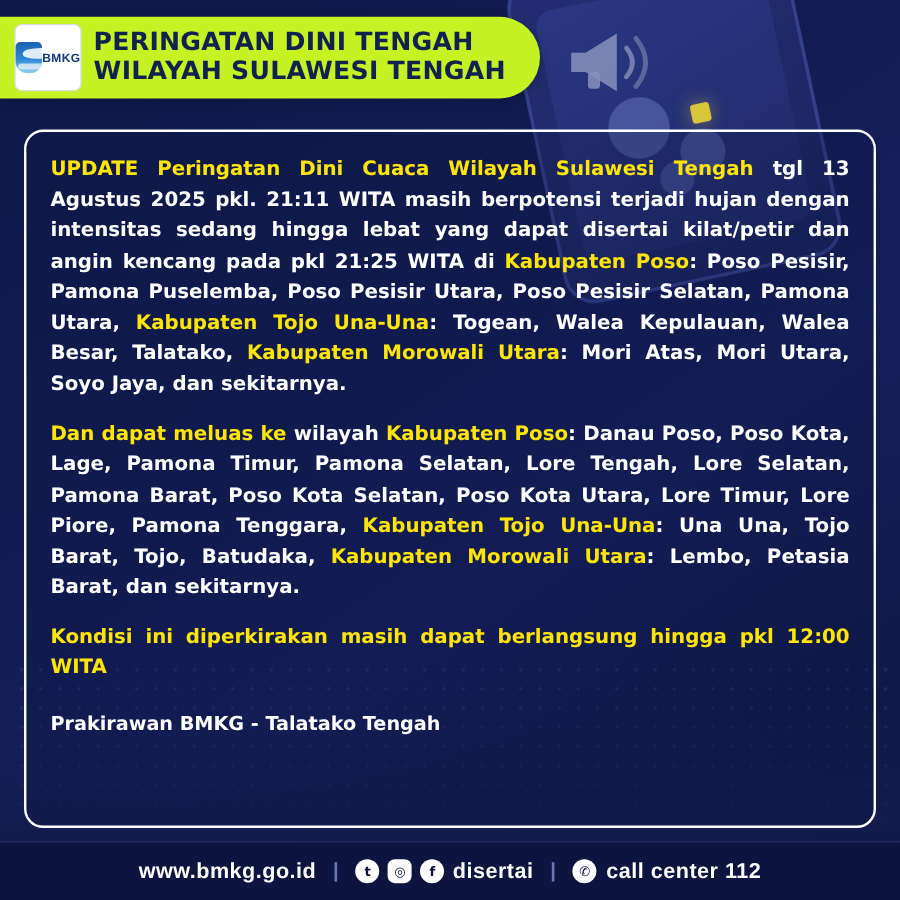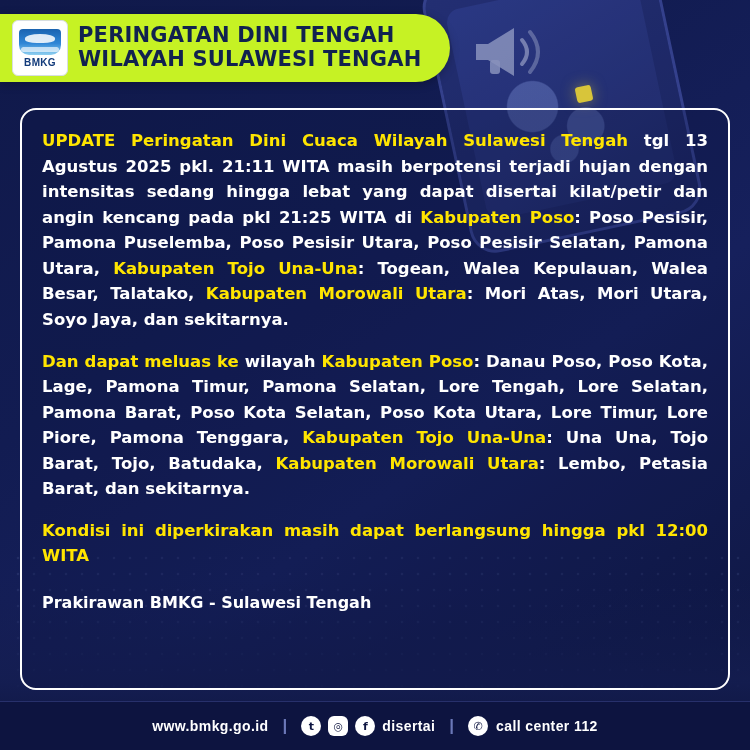--- a/index.html
+++ b/index.html
@@ -107,21 +107,21 @@
     box-shadow: 0 2px 10px rgba(0,0,0,.25);
   }
   .logo {
     width: 54px;
     height: 54px;
     margin-left: 12px;
     margin-right: 10px;
     background: #ffffff;
     border-radius: 6px;
     display: flex;
-    flex-direction: column;
+    flex-direction: row;
     align-items: center;
     justify-content: center;
     flex: none;
     border: 1px solid #d8dee0;
   }
   .logo-emblem {
     width: 42px;
     height: 26px;
     background: linear-gradient(180deg, #1a63b0 0%, #2f86d6 55%, #8fd0f0 100%);
     border-radius: 4px 4px 10px 10px;
@@ -208,21 +208,21 @@
     height: 48px;
     background: #0d1440;
     border-top: 1px solid #27306b;
     display: flex;
     align-items: center;
     justify-content: center;
     gap: 14px;
   }
   .footer-text {
     color: #ffffff;
-    font-size: 14px;
+    font-size: 18px;
     font-weight: bold;
     letter-spacing: .4px;
   }
   .sep {
     color: #6b78b8;
     font-size: 17px;
     font-weight: bold;
   }
   .social {
     display: flex;
@@ -282,21 +282,21 @@
 
   <div class="card">
     <div class="body-text">
 
       <p class="p"><span class="hl">UPDATE Peringatan Dini Cuaca Wilayah Sulawesi Tengah</span><span> tgl 13 Agustus 2025 pkl. 21:11 WITA masih berpotensi terjadi hujan dengan intensitas sedang hingga lebat yang dapat disertai kilat/petir dan angin kencang pada pkl 21:25 WITA di </span><span class="hl">Kabupaten Poso</span><span>: Poso Pesisir, Pamona Puselemba, Poso Pesisir Utara, Poso Pesisir Selatan, Pamona Utara, </span><span class="hl">Kabupaten Tojo Una-Una</span><span>: Togean, Walea Kepulauan, Walea Besar, Talatako, </span><span class="hl">Kabupaten Morowali Utara</span><span>: Mori Atas, Mori Utara, Soyo Jaya, dan sekitarnya.</span></p>
 
       <p class="p"><span class="hl">Dan dapat meluas ke</span><span> wilayah </span><span class="hl">Kabupaten Poso</span><span>: Danau Poso, Poso Kota, Lage, Pamona Timur, Pamona Selatan, Lore Tengah, Lore Selatan, Pamona Barat, Poso Kota Selatan, Poso Kota Utara, Lore Timur, Lore Piore, Pamona Tenggara, </span><span class="hl">Kabupaten Tojo Una-Una</span><span>: Una Una, Tojo Barat, Tojo, Batudaka, </span><span class="hl">Kabupaten Morowali Utara</span><span>: Lembo, Petasia Barat, dan sekitarnya.</span></p>
 
       <p class="p hl">Kondisi ini diperkirakan masih dapat berlangsung hingga pkl 12:00 WITA</p>
 
-      <div class="sign">Prakirawan BMKG - Sulawesi Tengah</div>
+      <div class="sign">Prakirawan BMKG - Talatako Tengah</div>
     </div>
   </div>
 
   <div class="footer">
     <span class="footer-text">www.bmkg.go.id</span>
     <span class="sep">|</span>
     <div class="social">
       <span class="sicon">t</span>
       <span class="sicon ig">◎</span>
       <span class="sicon">f</span>

